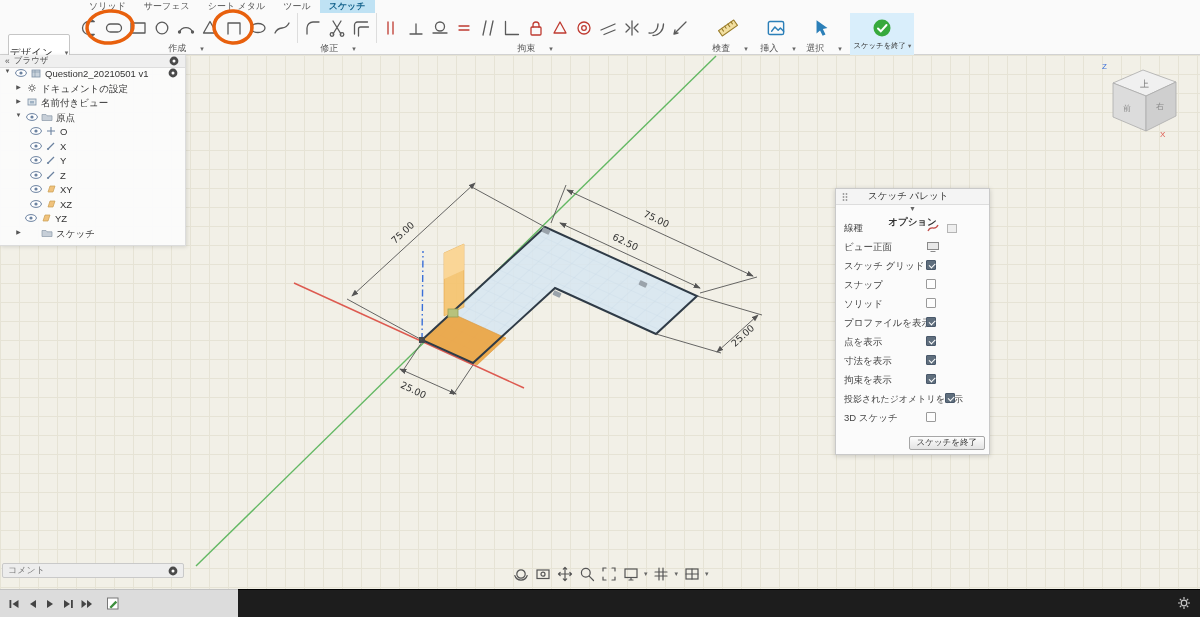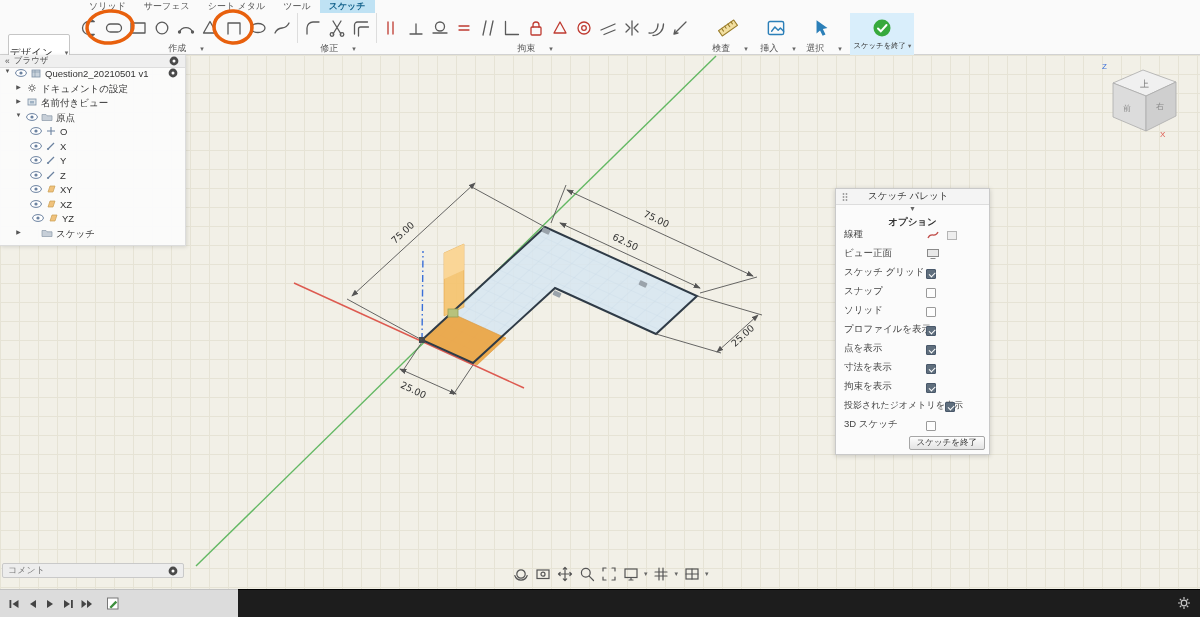--- a/index.html
+++ b/index.html
@@ -40,21 +40,21 @@
   .trow{display:flex;align-items:flex-start;height:14.5px;gap:3px;font-size:9.5px;color:#333;white-space:nowrap;}
   .exp{width:9px;font-size:6px;color:#555;text-align:center;flex:0 0 auto;}
   .i12{width:12px;height:10px;flex:0 0 auto;}
   .tlabel{overflow:hidden;}
   .pushr{margin-left:auto;margin-right:6px;}
   
   .palette{position:absolute;left:835px;top:188px;width:155px;height:267px;background:#fbfbfb;border:1px solid #c9c9c9;
     box-shadow:0 1px 5px rgba(0,0,0,.18);z-index:10;font-size:9.5px;color:#444;}
   .pheader{height:16px;border-bottom:1px solid #ddd;display:flex;align-items:center;gap:20px;padding:0 6px;font-size:9.5px;color:#333;background:#f4f4f4;}
   .psection{height:17px;display:flex;align-items:center;gap:4px;padding:0 7px;font-weight:bold;color:#333;flex-direction:column;}
-  .prow{height:19px;display:flex;align-items:flex-end;padding:0 8px;}
+  .prow{height:19px;display:flex;align-items:flex-start;padding:0 8px;}
   .prow .ctrl{position:absolute;left:90px;display:flex;gap:6px;align-items:center;}
   .prow{position:relative;}
   .cb{width:10px;height:10px;border:1px solid #9a9a9a;background:#fdfdfd;border-radius:1px;display:inline-block;}
   .cb.on{background:#5f6e7d;border-color:#49586a;position:relative;}
   .cb.on::after{content:"";position:absolute;left:1.5px;top:2px;width:5px;height:2.5px;border-left:1.5px solid #fff;border-bottom:1.5px solid #fff;transform:rotate(-45deg);}
   .pfbtn{position:absolute;right:4px;bottom:4px;height:14px;padding:0 7px;font-size:8.5px;color:#333;
     background:linear-gradient(#fdfdfd,#e3e3e3);border:1px solid #a6a6a6;border-radius:2px;display:flex;align-items:center;}
   
   .navbar{position:absolute;left:512px;top:565px;height:18px;display:flex;align-items:center;gap:5px;z-index:10;}
   .navbar .ni{width:17px;height:17px;display:flex;align-items:center;justify-content:center;}
@@ -493,21 +493,21 @@
     </div>
     <div class="trow" style="padding-left:30px">
       <svg class="i12" width="12" height="8">
           <use href="#sym-eye"></use>
         </svg>
       <svg class="i12" width="10" height="10">
           <use href="#sym-plane"></use>
         </svg>
       <span class="tlabel">XZ</span>
     </div>
-    <div class="trow" style="padding-left:32px">
+    <div class="trow" style="padding-left:25px">
       <svg class="i12" width="12" height="8">
           <use href="#sym-eye"></use>
         </svg>
       <svg class="i12" width="10" height="10">
           <use href="#sym-plane"></use>
         </svg>
       <span class="tlabel">YZ</span>
     </div>
     <div class="trow" style="padding-left:14px">
       <span class="exp">▶</span>

